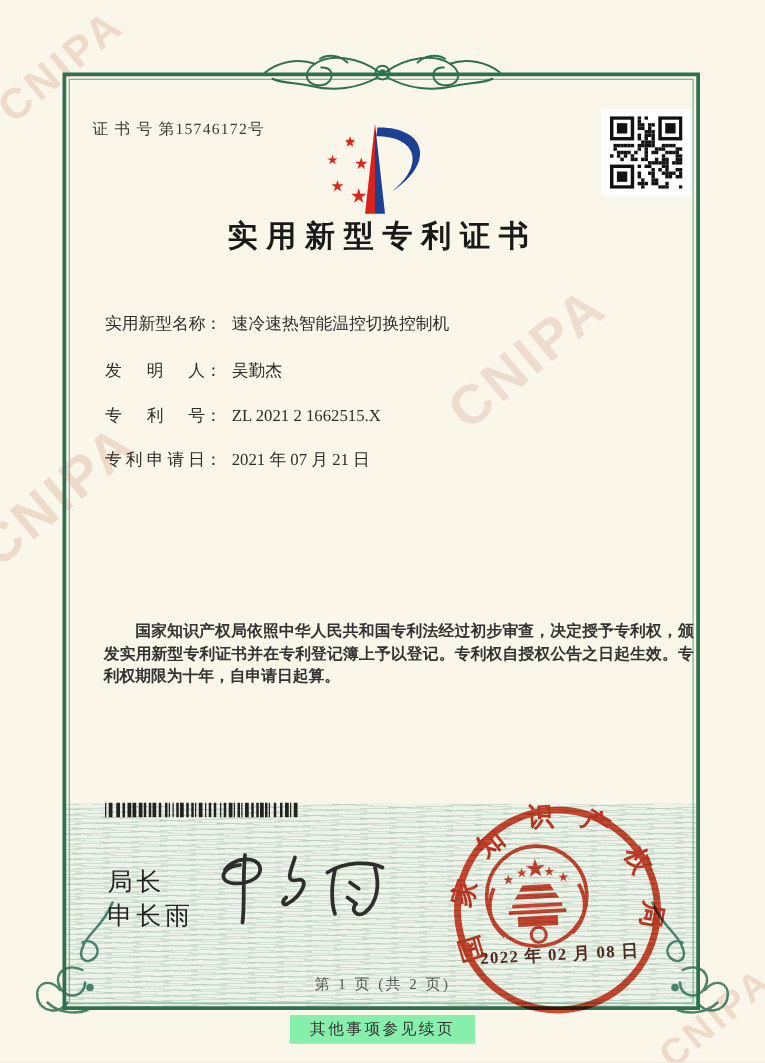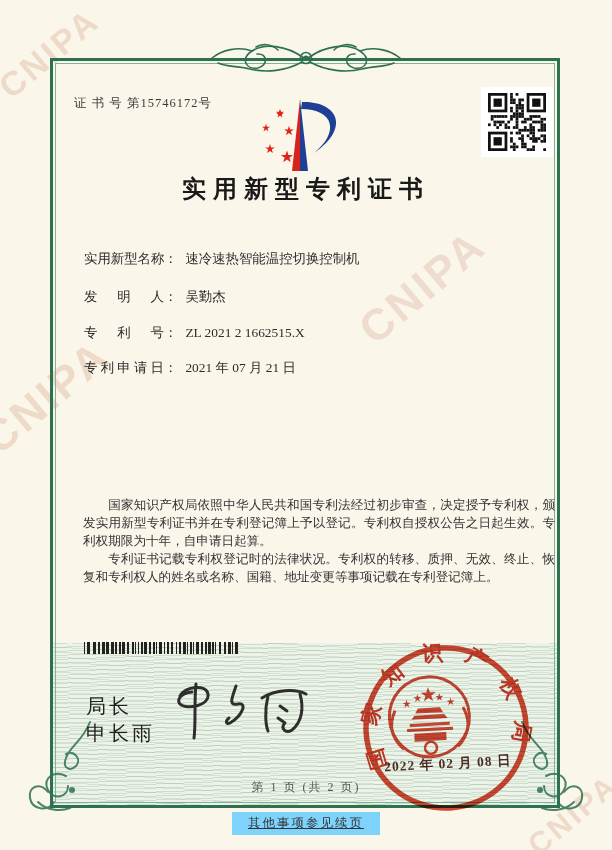--- a/index.html
+++ b/index.html
@@ -28,33 +28,33 @@
   .title{position:absolute;top:173px;left:0;right:0;text-align:center;font-size:24px;font-weight:700;
          letter-spacing:7px;color:#191919;z-index:5;}
   
   .row{position:absolute;left:84px;font-size:13.4px;color:#2d2d2d;white-space:nowrap;z-index:5;}
   .lab{display:inline-block;width:80px;text-align:justify;text-align-last:justify;}
   .val{margin-left:8px;}
   .valblock{display:inline-block;vertical-align:top;width:396px;margin-left:8px;white-space:normal;line-height:19px;}
   .addr2{margin-left:-52px;}
   .col2{position:absolute;left:189px;top:0;white-space:nowrap;}
   
-  .bodytext{position:absolute;left:83px;top:496px;width:472px;z-index:5;}
+  .bodytext{position:absolute;left:83px;top:496px;width:472px;z-index:5;font-weight:bold;}
   .bodytext p{margin:0;font-size:12.6px;line-height:18px;text-align:justify;text-indent:2em;color:#333;}
   
   .barcode{position:absolute;left:84px;top:642px;z-index:5;}
   
   .commissioner{position:absolute;left:86px;top:693px;font-size:20px;line-height:27px;letter-spacing:3px;color:#222;z-index:5;}
   .signature{position:absolute;left:170px;top:676px;z-index:5;}
   
   .seal{position:absolute;left:358px;top:640px;z-index:6;mix-blend-mode:multiply;opacity:0.93;}
   
   .pagefoot{position:absolute;top:779px;left:0;right:0;text-align:center;font-size:12px;letter-spacing:2px;color:#4e5a50;z-index:5;}
-  .note{position:absolute;top:812px;left:50%;transform:translateX(-50%);background:#7dd3fc;
-        padding:3px 16px;font-size:12.5px;letter-spacing:2px;color:#333;z-index:5;white-space:nowrap;text-decoration:underline;}
+  .note{position:absolute;top:812px;left:50%;transform:translateX(-50%);background:#86efac;
+        padding:3px 16px;font-size:12.5px;letter-spacing:2px;color:#333;z-index:5;white-space:nowrap;}
 </style>
 </head>
 <body>
 
 <div class="page">
 
   <div class="wm" style="left:-10px;top:34px;font-size:34px;">CNIPA</div>
   <div class="wm" style="left:-28px;top:372px;font-size:44px;">CNIPA</div>
   <div class="wm" style="left:348px;top:262px;font-size:44px;color:rgba(203,158,138,0.28);">CNIPA</div>
   <div class="wm" style="left:520px;top:798px;font-size:30px;">CNIPA</div>
@@ -260,21 +260,20 @@
   </div>
   <div class="row" style="top:324px">
     <span class="lab">专利号</span><span>：</span><span class="val">ZL 2021 2 1662515.X</span>
   </div>
   <div class="row" style="top:359px">
     <span class="lab">专利申请日</span><span>：</span><span class="val">2021 年 07 月 21 日</span>
   </div>
 
   <div class="bodytext">
     <p>国家知识产权局依照中华人民共和国专利法经过初步审查，决定授予专利权，颁发实用新型专利证书并在专利登记簿上予以登记。专利权自授权公告之日起生效。专利权期限为十年，自申请日起算。</p>
-    <p>专利证书记载专利权登记时的法律状况。专利权的转移、质押、无效、终止、恢复和专利权人的姓名或名称、国籍、地址变更等事项记载在专利登记簿上。</p>
   </div>
 
   <svg id="barcode" class="barcode" width="157" height="12" viewBox="0 0 157 12">
       <rect x="0" y="0" width="1" height="12" fill="#23221f"></rect>
       <rect x="3" y="0" width="3" height="12" fill="#23221f"></rect>
       <rect x="9" y="0" width="3" height="12" fill="#23221f"></rect>
       <rect x="14" y="0" width="2" height="12" fill="#23221f"></rect>
       <rect x="18" y="0" width="3" height="12" fill="#23221f"></rect>
       <rect x="22" y="0" width="3" height="12" fill="#23221f"></rect>
       <rect x="27" y="0" width="3" height="12" fill="#23221f"></rect>

